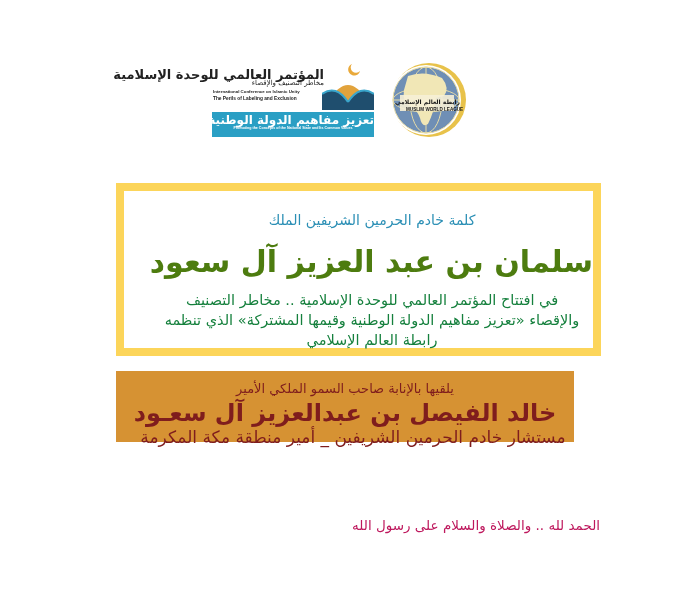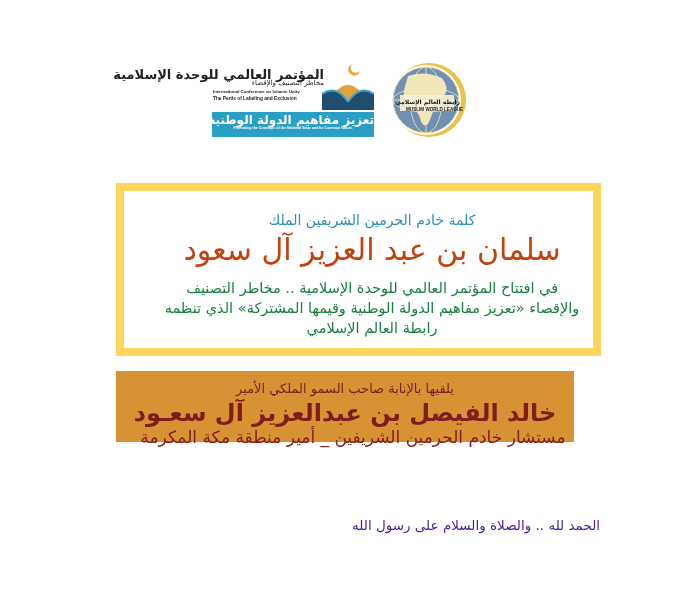--- a/index.html
+++ b/index.html
@@ -152,24 +152,24 @@
       text-align: center;
       padding-left: 27px;
     }
     .speech-line1 {
       margin-top: 20px;
       font-size: 14px;
       color: #2b8fb5;
       line-height: 18px;
     }
     .speech-name {
-      margin-top: 2px;
+      margin-top: 14px;
       font-size: 30px;
-      font-weight: normal;
-      color: #c2410c;
+      font-weight: bold;
+      color: #4d7c0f;
       line-height: 38px;
       white-space: nowrap;
     }
     .speech-desc {
       margin: 9px 12px 0 12px;
       font-size: 14.5px;
       color: #15803d;
       line-height: 20px;
     }
 
@@ -204,21 +204,21 @@
 
     
     .body-text {
       position: absolute;
       right: 100px;
       top: 515px;
       width: 590px;
       direction: rtl;
       text-align: right;
       font-size: 13.5px;
-      color: #4c1d95;
+      color: #be185d;
       line-height: 21px;
     }
     .body-text p {
       margin: 0;
     }
   </style>
 </head>
 <body>
 
 <div class="logos">

